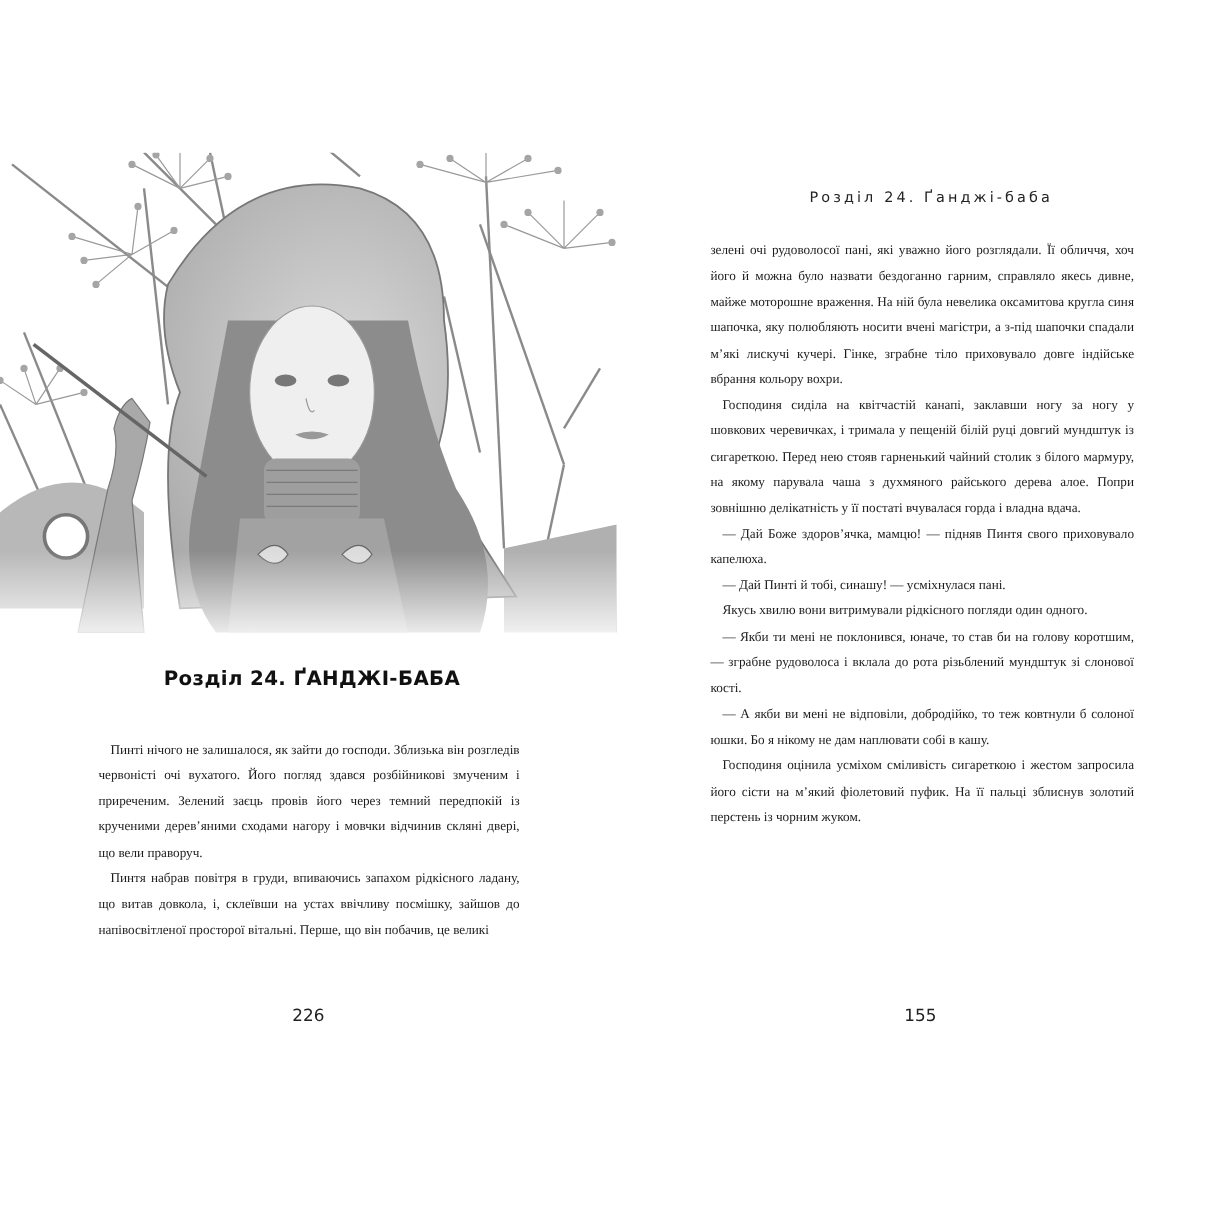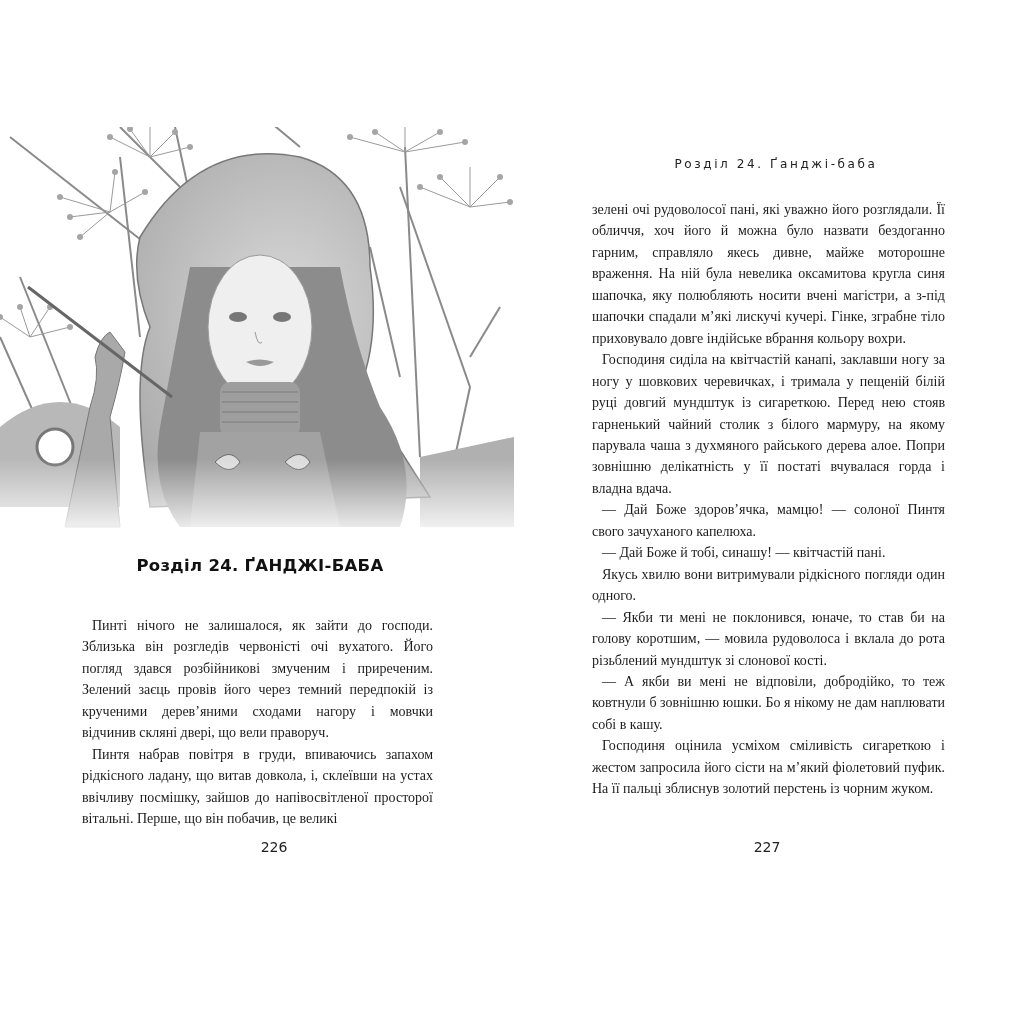--- a/index.html
+++ b/index.html
@@ -18,31 +18,31 @@
 
   .chapter-title {
     position: absolute; left: 60px; width: 400px; top: 556px; text-align: center;
     font-family: "DejaVu Sans", sans-serif; font-weight: bold; font-size: 16.5px; letter-spacing: 0.3px; color: #111;
   }
   .running-head {
     position: absolute; left: 80px; width: 368px; top: 157px; text-align: center;
     font-family: "DejaVu Sans", sans-serif; font-size: 12px; letter-spacing: 2.6px; color: #222;
   }
   .body-text {
-    position: absolute; font-size: 14px; line-height: 21.45px; text-align: justify; color: #1c1c1c;
+    position: absolute; font-size: 11px; line-height: 21.45px; text-align: justify; color: #1c1c1c;
   }
   .left-text { left: 82px; width: 351px; top: 615px; }
   .right-text { left: 80px; width: 353px; top: 199px; }
   .body-text p { margin: 0; text-indent: 10px; hyphens: manual; }
   .body-text p.cont { text-indent: 0; }
   .page-number {
     position: absolute; top: 839px; font-family: "DejaVu Sans", sans-serif; font-size: 14px; color: #222;
     width: 60px; text-align: center;
   }
-  .pn-left { left: 244px; }
+  .pn-left { left: 227px; }
   .pn-right { left: 225px; }
 </style>
 </head>
 <body>
 
 <div class="page page-left">
   <div class="illustration">
     <svg viewBox="0 0 514 415" xmlns="http://www.w3.org/2000/svg">
       <defs>
         <radialGradient id="fade" cx="50%" cy="45%" r="65%">
@@ -144,22 +144,22 @@
 
   <div class="page-number pn-left">226</div>
 </div>
 
 <div class="page page-right">
   <div class="running-head">Розділ 24. Ґанджі-баба</div>
 
   <div class="body-text right-text">
     <p class="cont">зелені очі рудоволосої пані, які уважно його розгля­дали. Її обличчя, хоч його й можна було назвати без­доганно гарним, справляло якесь дивне, майже мото­рошне враження. На ній була невелика оксамитова кругла синя шапочка, яку полюбляють носити вчені магістри, а з-під шапочки спадали м’які лискучі ку­чері. Гінке, зграбне тіло приховувало довге індійське вбрання кольору вохри.</p>
     <p>Господиня сиділа на квітчастій канапі, заклавши ногу за ногу у шовкових черевичках, і тримала у пеще­ній білій руці довгий мундштук із сигареткою. Перед нею стояв гарненький чайний столик з білого марму­ру, на якому парувала чаша з духмяного райського дерева алое. Попри зовнішню делікатність у її постаті вчувалася горда і владна вдача.</p>
-    <p>— Дай Боже здоров’ячка, мамцю! — солоної Пинтя свого зачуханого капелюха.</p>
-    <p>— Дай Боже й тобі, синашу! — квітчастій пані.</p>
+    <p>— Дай Боже здоров’ячка, мамцю! — підняв Пинтя свого приховувало капелюха.</p>
+    <p>— Дай Пинті й тобі, синашу! — усміхнулася пані.</p>
     <p>Якусь хвилю вони витримували рідкісного пог­ляди один одного.</p>
-    <p>— Якби ти мені не поклонився, юначе, то став би на голову коротшим, — мовила рудоволоса і вклала до рота різьблений мундштук зі слонової кості.</p>
-    <p>— А якби ви мені не відповіли, добродійко, то теж ковтнули б зовнішню юшки. Бо я нікому не дам наплю­вати собі в кашу.</p>
+    <p>— Якби ти мені не поклонився, юначе, то став би на голову коротшим, — зграбне рудоволоса і вклала до рота різьблений мундштук зі слонової кості.</p>
+    <p>— А якби ви мені не відповіли, добродійко, то теж ковтнули б солоної юшки. Бо я нікому не дам наплю­вати собі в кашу.</p>
     <p>Господиня оцінила усміхом сміливість сигареткою і жестом запросила його сісти на м’який фіолетовий пуфик. На її пальці зблиснув золотий перстень із чор­ним жуком.</p>
   </div>
 
-  <div class="page-number pn-right">227</div>
+  <div class="page-number pn-right">155</div>
 </div>
 
 </body></html>

